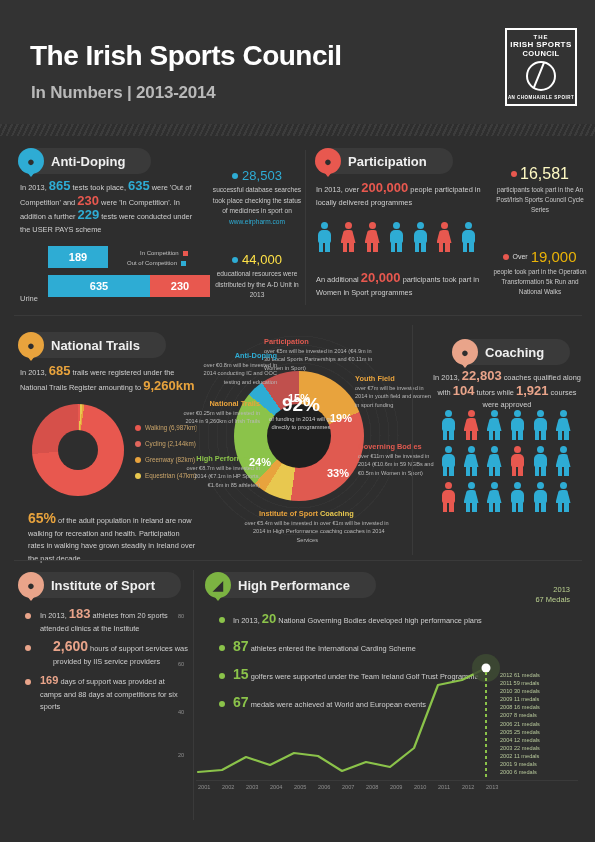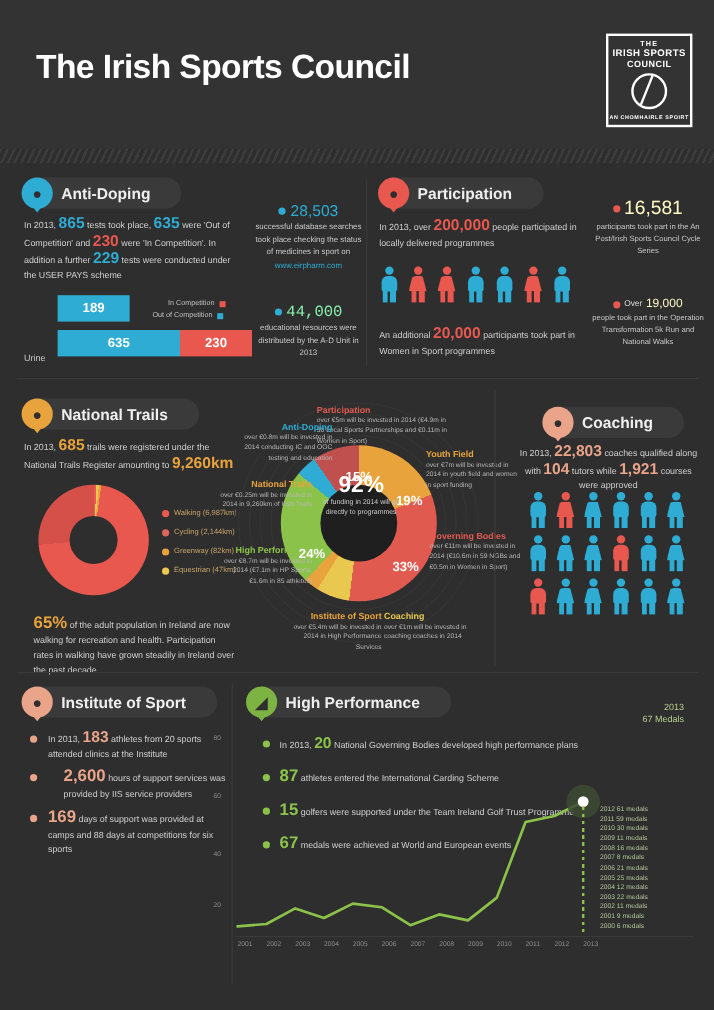--- a/index.html
+++ b/index.html
@@ -104,20 +104,21 @@
   .vdivider{position:absolute;background:#3a3a3a;width:1px;}
   .bullet{position:absolute;width:6px;height:6px;border-radius:50%;}
 </style>
 </head>
 <body>
 
 <div class="page">
 
   <div class="header">
     <div class="title">The Irish Sports Council</div>
+    <div class="subtitle">In Numbers | 2013-2014</div>
     <div class="logo">
       <div class="logo-l1">THE</div>
       <div class="logo-l2">IRISH SPORTS</div>
       <div class="logo-l3">COUNCIL</div>
       <div class="logo-mark"></div>
       <div class="logo-l4">AN CHOMHAIRLE SPOIRT</div>
     </div>
   </div>
   <div class="stripe"></div>
 
@@ -159,21 +160,21 @@
       <span class="bullet" style="position:relative;background:#2eacd4;"></span>
       <span style="font-size:13px;color:#2eacd4;">28,503</span>
     </div>
     <div style="font-size:6.6px;line-height:10.5px;color:#c9c9c9;margin-top:2px;">successful database searches took place checking the status of medicines in sport on</div>
     <div style="font-size:6.6px;color:#2eacd4;margin-top:1px;">www.eirpharm.com</div>
   </div>
 
   <div style="position:absolute;left:212px;top:252px;width:90px;text-align:center;">
     <div style="display:flex;align-items:center;justify-content:center;gap:4px;">
       <span class="bullet" style="position:relative;background:#2eacd4;"></span>
-      <span style="font-size:13px;color:#86efac;font-family:Liberation Mono, monospace;">44,000</span>
+      <span style="font-size:13px;color:#fde047;">44,000</span>
     </div>
     <div style="font-size:6.6px;line-height:10.5px;color:#c9c9c9;margin-top:2px;">educational resources were distributed by the A-D Unit in 2013</div>
   </div>
 
   <div class="vdivider" style="left:305px;top:150px;height:155px;"></div>
 
   <div class="pill" style="left:315px;top:148px;">
     <div class="badge rd">●</div>
     <div class="ptitle">Participation</div>
   </div>
@@ -240,21 +241,21 @@
       <span class="bullet" style="position:relative;background:#e8584f;"></span>
       <span style="font-size:16px;color:#fef9c3;">16,581</span>
     </div>
     <div style="font-size:6.4px;line-height:10px;color:#c9c9c9;margin-top:2px;">participants took part in the An Post/Irish Sports Council Cycle Series</div>
   </div>
 
   <div style="position:absolute;left:490px;top:248px;width:100px;text-align:center;">
     <div style="display:flex;align-items:center;justify-content:center;gap:3px;">
       <span class="bullet" style="position:relative;background:#e8584f;"></span>
       <span style="font-size:7px;color:#dddddd;">Over</span>
-      <span style="font-size:10px;color:#fef9c3;">19,000</span>
+      <span style="font-size:15px;color:#eab308;">19,000</span>
     </div>
     <div style="font-size:6.4px;line-height:10px;color:#c9c9c9;margin-top:2px;">people took part in the Operation Transformation 5k Run and National Walks</div>
   </div>
 
   <div class="divider" style="left:14px;top:315px;width:568px;"></div>
 
   <div class="pill" style="left:18px;top:332px;">
     <div class="badge og">●</div>
     <div class="ptitle">National Trails</div>
   </div>
@@ -491,21 +492,21 @@
   </div>
 
   <div class="bullet" style="left:25px;top:645px;background:#e9a48a;"></div>
   <div class="body-txt" style="left:40px;top:640px;width:148px;margin-left:13px;">
     <span class="big big-p" style="font-size:14px;">2,600</span>
     <span>hours of support services was provided by IIS service providers</span>
   </div>
 
   <div class="bullet" style="left:25px;top:679px;background:#e9a48a;"></div>
   <div class="body-txt" style="left:40px;top:674px;width:148px;">
-    <span class="big big-p" style="font-size:14px;">169</span>
+    <span class="big big-p" style="font-size:11px;">169</span>
     <span>days of support was provided at camps and 88 days at competitions for six sports</span>
   </div>
 
   <div class="vdivider" style="left:193px;top:570px;height:250px;"></div>
 
   <div class="pill" style="left:205px;top:572px;">
     <div class="badge gn">◢</div>
     <div class="ptitle">High Performance</div>
   </div>
 

